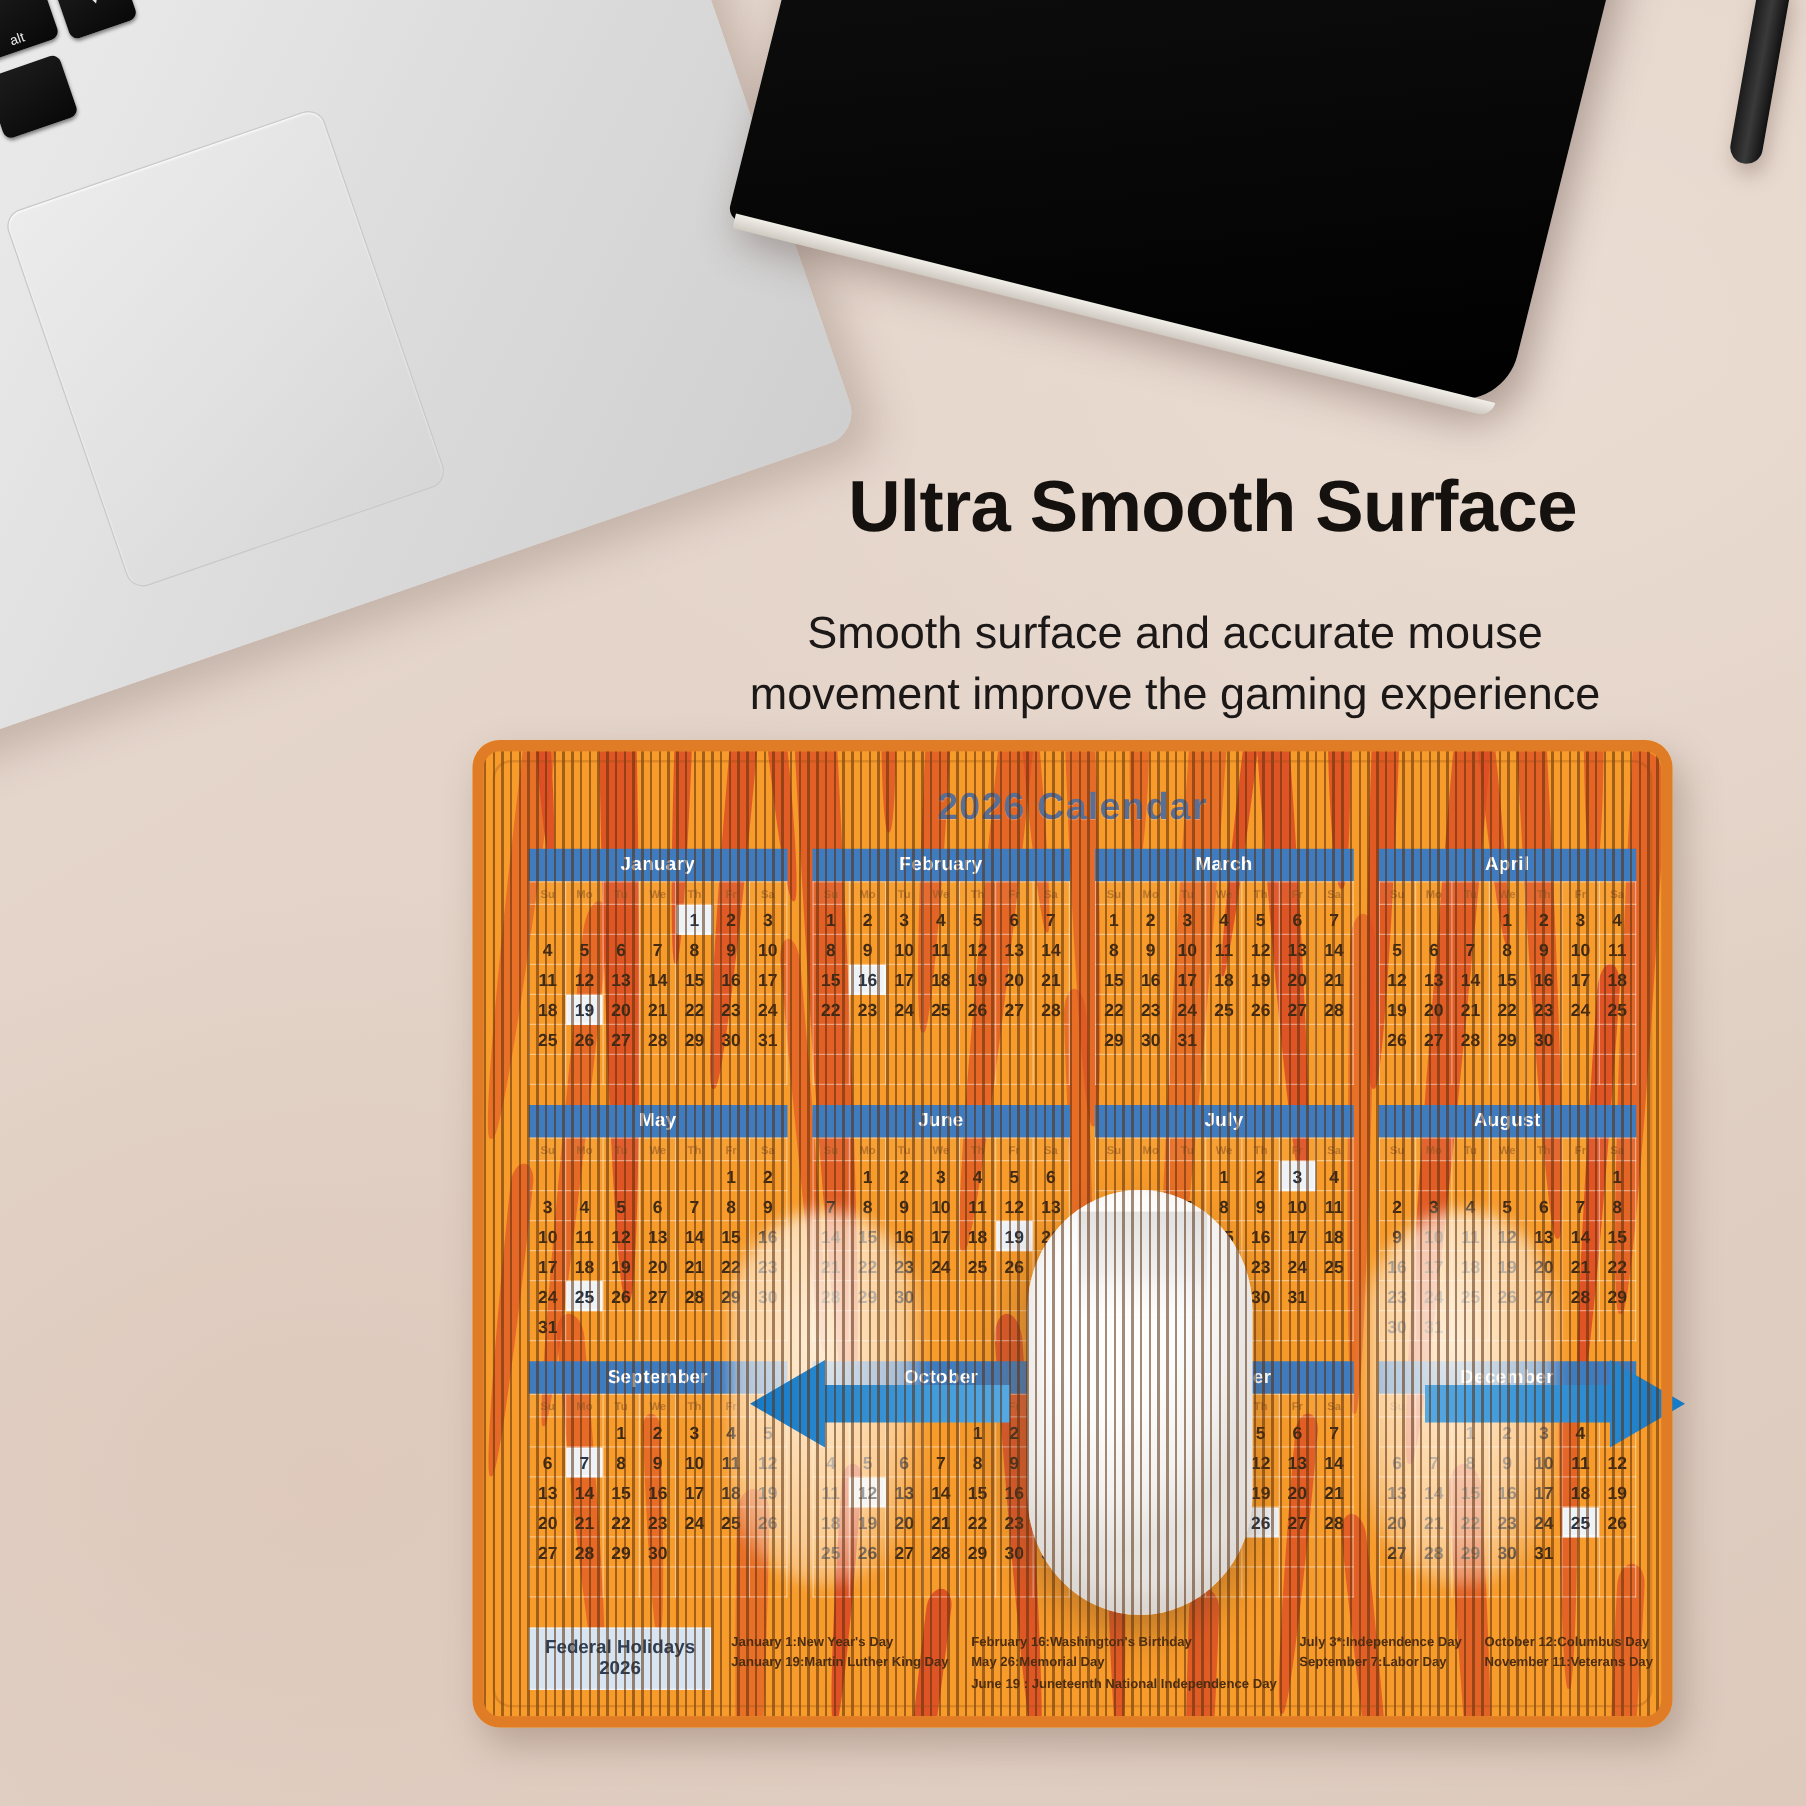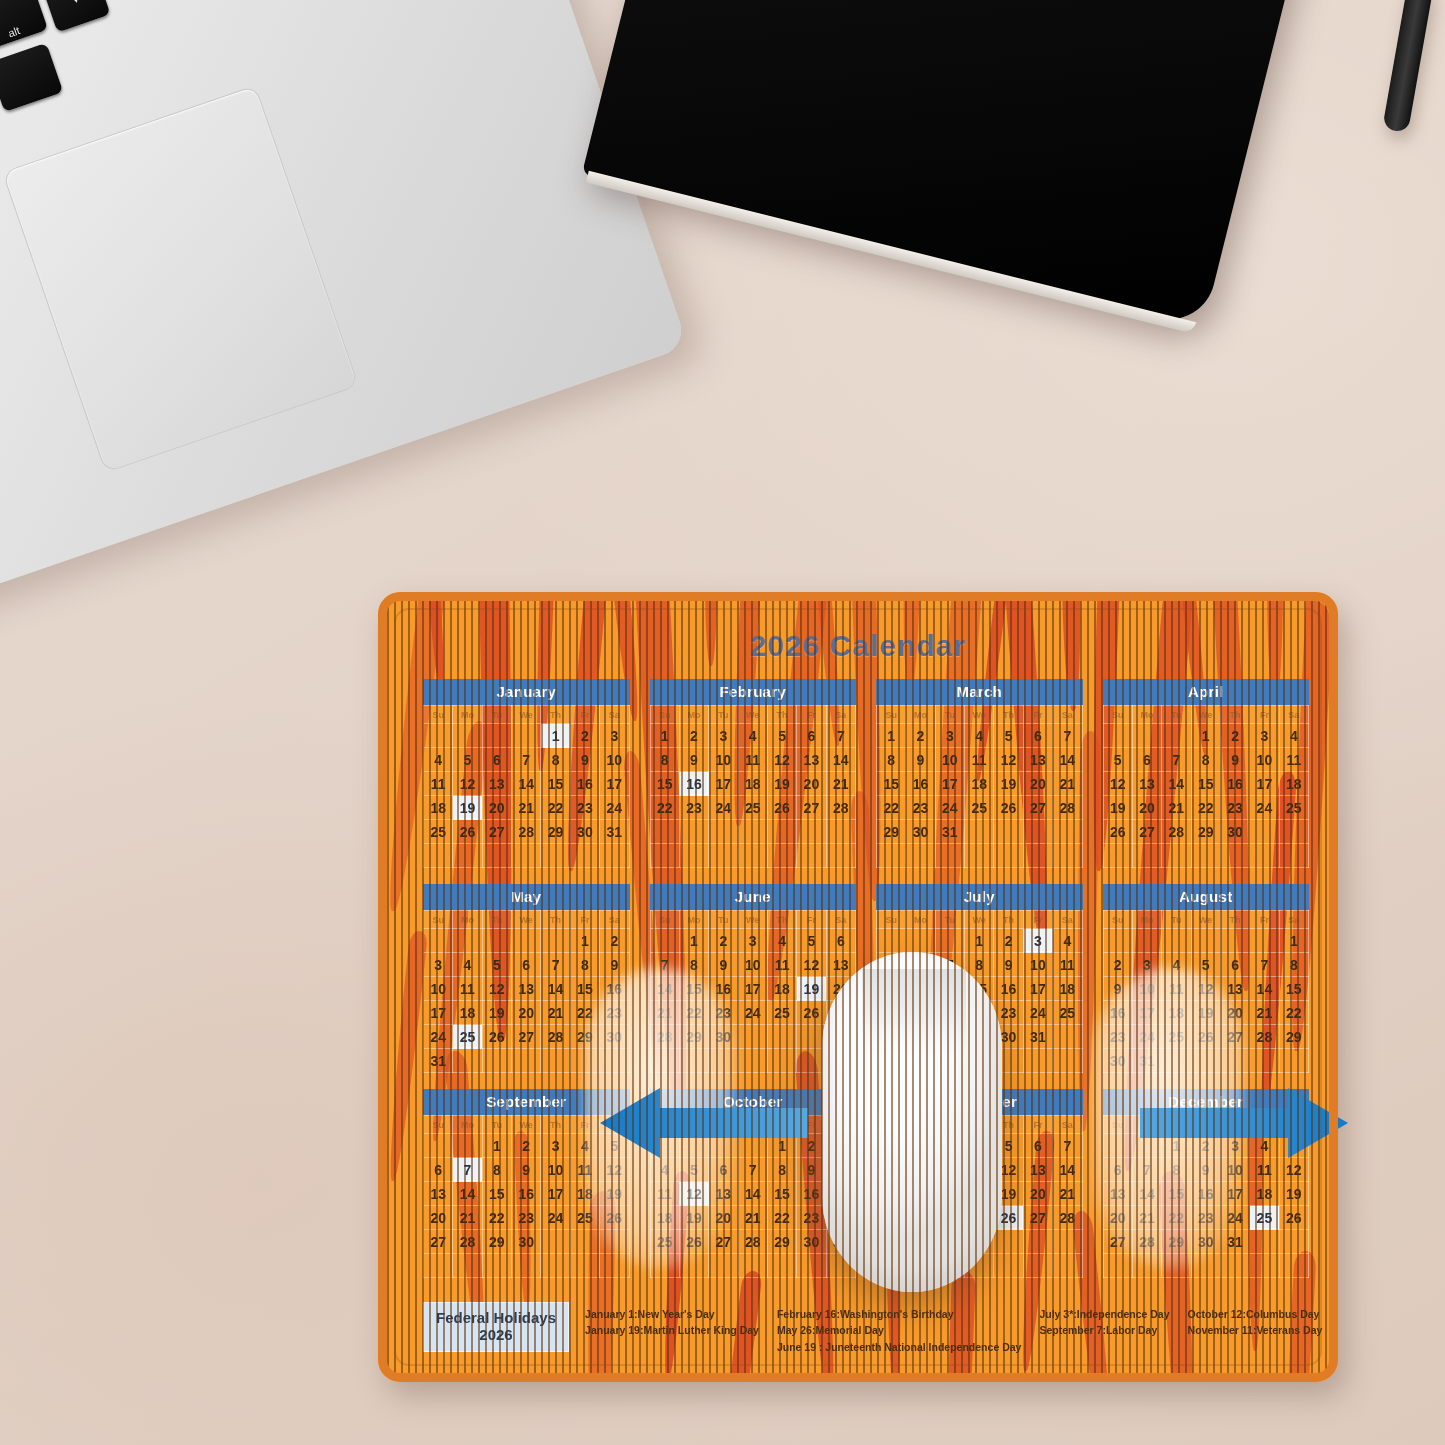--- a/index.html
+++ b/index.html
@@ -271,20 +271,25 @@
       <div class="trackpad"></div>
     </div>
   </div>
 
   <div class="notebook">
     <div class="notebook-cover"></div>
     <div class="notebook-pages"></div>
   </div>
   <div class="pen"></div>
 
+  <div class="headline">Ultra Smooth Surface</div>
+  <div class="subhead">
+    <div>Smooth surface and accurate mouse</div>
+    <div>movement improve the gaming experience</div>
+  </div>
 
   <div class="pad">
     <div class="pad-surface">
       <div class="drips" id="drips">
           <div class="drip" style="left:14px;top:-30px;width:26px;height:340px;opacity:0.55;transform:skewX(-7deg);"></div>
           <div class="drip" style="left:44px;top:-30px;width:12px;height:120px;opacity:0.92;transform:skewX(4deg);"></div>
           <div class="drip" style="left:96px;top:-30px;width:30px;height:470px;opacity:0.89;transform:skewX(1deg);"></div>
           <div class="drip" style="left:150px;top:-30px;width:14px;height:200px;opacity:0.86;transform:skewX(-2deg);"></div>
           <div class="drip" style="left:186px;top:-30px;width:22px;height:300px;opacity:0.83;transform:skewX(-5deg);"></div>
           <div class="drip" style="left:232px;top:-30px;width:16px;height:150px;opacity:0.80;transform:skewX(6deg);"></div>

